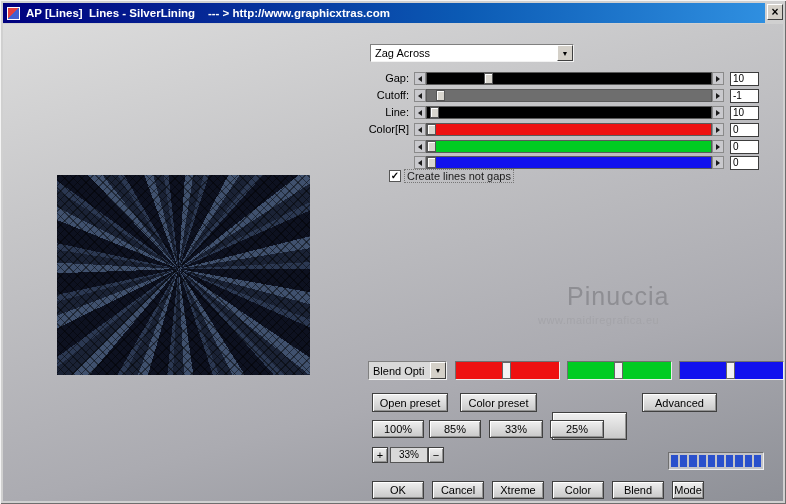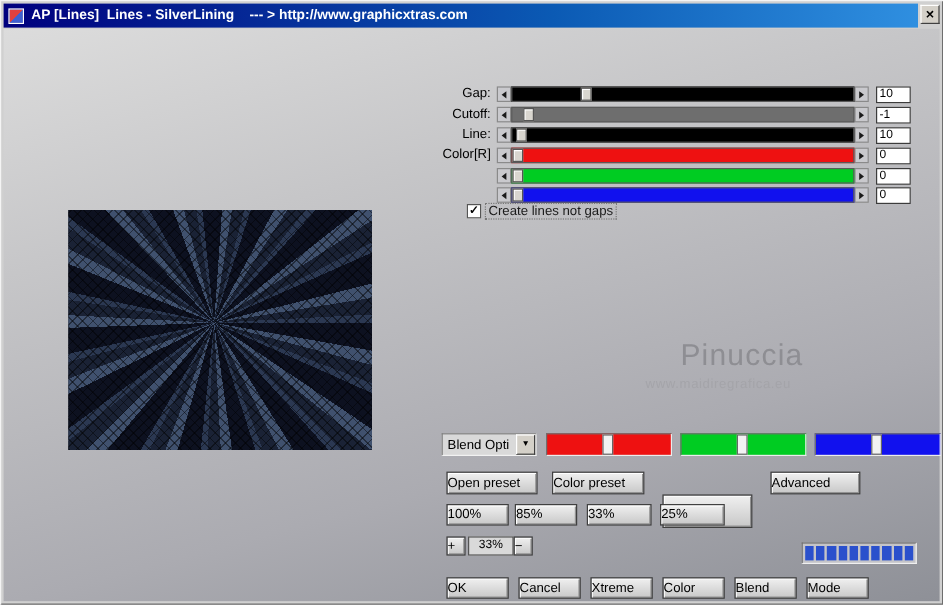--- a/index.html
+++ b/index.html
@@ -58,21 +58,21 @@
 
   .watermark-title { position:absolute; left:567px; top:282px; font-size:25px; color:#8e8e93; letter-spacing:1px; }
   .watermark-sub   { position:absolute; left:538px; top:314px; font-size:11px; color:#a4a4a9; letter-spacing:0.5px; }
 
   .color-slider { position:absolute; top:361px; width:105px; height:19px;
                   border:1px solid; border-color:#6f6f6f #ececec #ececec #6f6f6f; }
   .handle2 { position:absolute; top:0; width:9px; height:17px; background:#f2f2f2; border:1px solid #666; cursor:pointer; }
 
   .btn { position:absolute; background:linear-gradient(to bottom,#f0f0f0,#c8c8c8);
          border:1px solid #404040; box-shadow:inset 1px 1px 0 #ffffff, inset -1px -1px 0 #929292;
-         font-size:11px; color:#000; text-align:left; cursor:pointer; font-family:inherit; padding:0; }
+         font-size:11px; color:#000; text-align:center; cursor:pointer; font-family:inherit; padding:0; }
 
   .zoom-display { position:absolute; left:390px; top:447px; width:38px; height:16px;
                   border:1px solid #555; background:#d9d9d9; font-size:10px; line-height:14px; text-align:center; color:#000; }
 
   .progress { position:absolute; left:668px; top:452px; width:96px; height:18px;
               border:1px solid; border-color:#6f6f6f #f0f0f0 #f0f0f0 #6f6f6f;
               background:#c4c4c8; display:flex; gap:2px; padding:2px; }
   .seg { flex:1; background:#2a50cc; }
 </style>
 </head>
@@ -82,20 +82,24 @@
   <div class="body-bg"></div>
 
   <div class="titlebar">
     <span class="app-icon"></span>
     <span class="title-text">AP [Lines]  Lines - SilverLining    --- &gt; http://www.graphicxtras.com</span>
   </div>
   <button class="close-btn">×</button>
 
   <div class="preview"></div>
 
+  <div class="combo pattern-combo">
+    <span class="combo-text">Zag Across</span>
+    <span class="combo-arrow">▼</span>
+  </div>
 
   <div class="slider-row" style="top:72px">
     <span class="slider-label">Gap:</span>
     <span class="arrow-btn">
         <i class="tri-left"></i>
       </span>
     <div class="track" style="background: rgb(0, 0, 0);">
       <div class="handle" style="left: 20%;"></div>
     </div>
     <span class="arrow-btn">
@@ -222,14 +226,14 @@
       <div class="seg"></div>
       <div class="seg"></div>
       <div class="seg"></div>
     </div>
 
   <button class="btn" style="left:372px;top:481px;width:52px;height:18px">OK</button>
   <button class="btn" style="left:432px;top:481px;width:52px;height:18px">Cancel</button>
   <button class="btn" style="left:492px;top:481px;width:52px;height:18px">Xtreme</button>
   <button class="btn" style="left:552px;top:481px;width:52px;height:18px">Color</button>
   <button class="btn" style="left:612px;top:481px;width:52px;height:18px">Blend</button>
-  <button class="btn" style="left:672px;top:481px;width:52px;height:18px">Mode</button>
+  <button class="btn" style="left:672px;top:481px;width:32px;height:18px">Mode</button>
 </div>
 
 </body></html>

